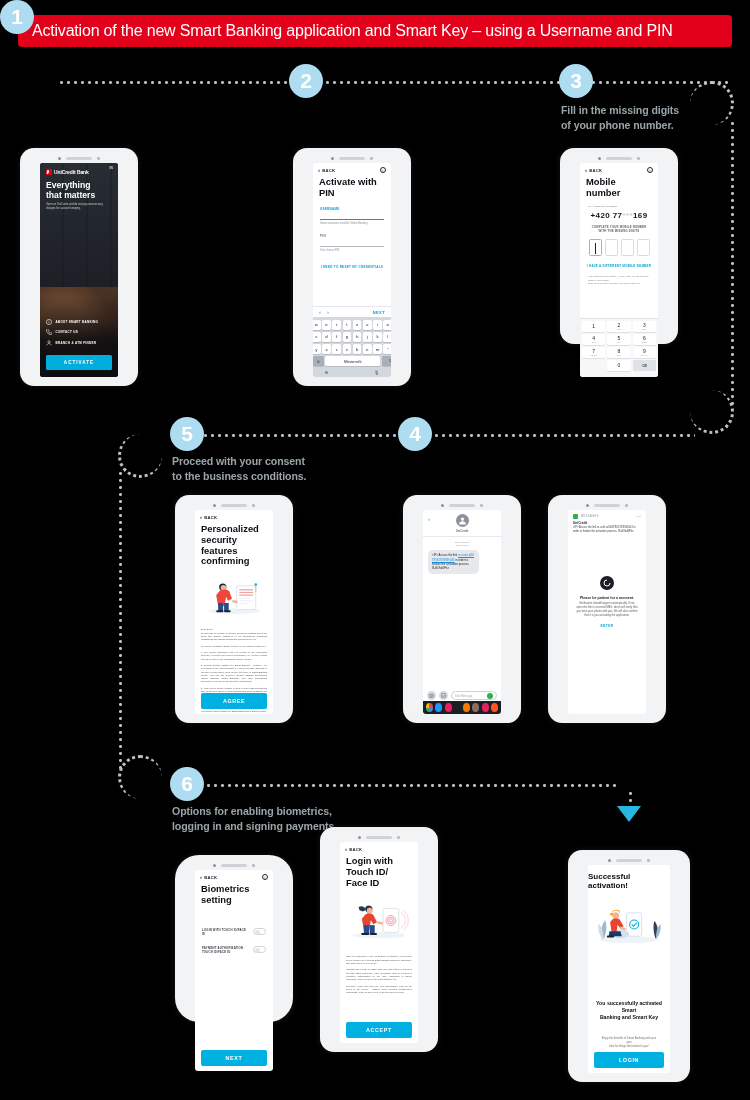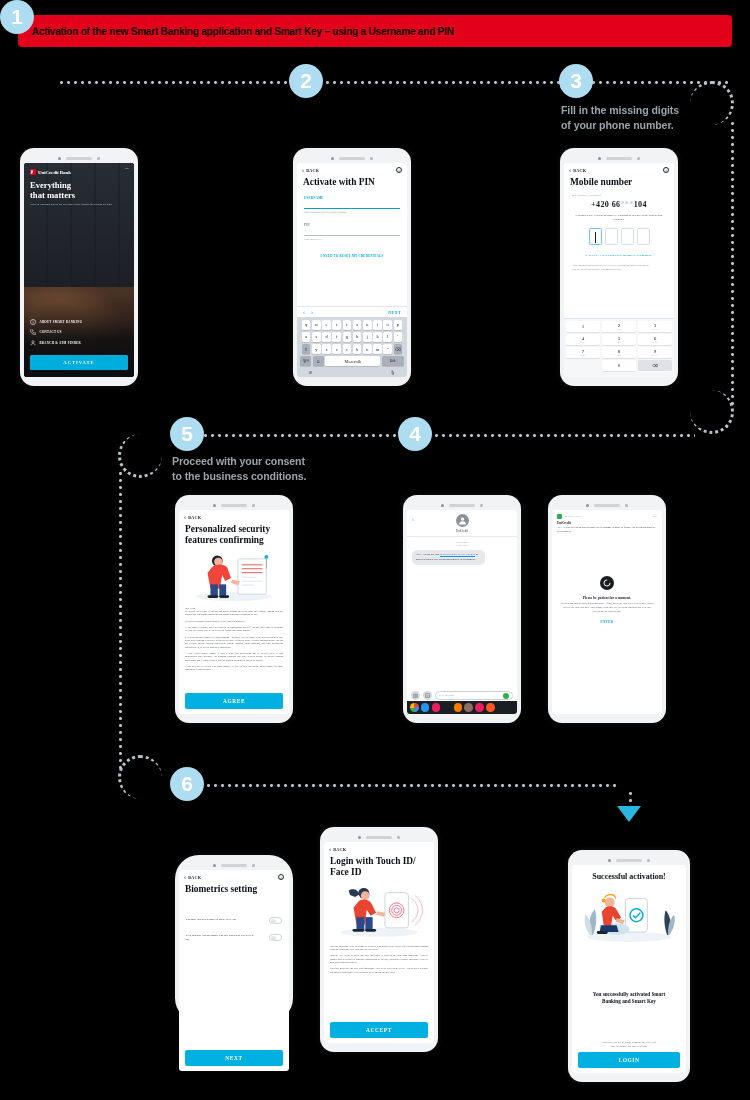--- a/index.html
+++ b/index.html
@@ -19,23 +19,23 @@
   .banner {
     position: absolute;
     left: 18px; top: 15px;
     width: 714px; height: 32px;
     background: #e2001a;
     border-radius: 4px;
     display: flex; align-items: center;
     padding-left: 14px;
   }
   .banner-title {
-    color: #000000;
-    font-size: 10px;
-    font-weight: bold;
+    color: #ffffff;
+    font-size: 16px;
+    font-weight: normal;
     letter-spacing: -0.2px;
     white-space: nowrap;
   }
 
   
   .step-badge {
     position: absolute;
     width: 34px; height: 34px;
     border-radius: 50%;
     background: #aedcf0;
@@ -87,24 +87,23 @@
     border-right: 12px solid transparent;
     border-top: 16px solid #29b6e0;
     z-index: 4;
   }
 
   
   .phone {
     position: absolute;
     background: #f2f3f5;
     border-radius: 14px;
-    padding: 6px 4px;
+    padding: 6px 20px;
     box-shadow: 0 0 6px rgba(255,255,255,0.08);
     z-index: 3;
-    font-family: Liberation Serif, serif;
   }
   .phone-top {
     height: 9px;
     display: flex; align-items: center; justify-content: center;
     gap: 5px;
   }
   .cam { width: 3px; height: 3px; border-radius: 50%; background: #8d9298; }
   .speaker { width: 26px; height: 2.5px; border-radius: 2px; background: #cfd3d8; }
   .sensor { width: 2.5px; height: 2.5px; border-radius: 50%; background: #b7bcc2; }
   .screen {
@@ -277,21 +276,21 @@
   .wait-body { text-align: center; font-size: 2.7px; color: #555b63; line-height: 1.5; margin-top: 2px; padding: 0 8px; }
   .wait-link { text-align: center; color: #00a0d2; font-size: 3.1px; font-weight: bold; letter-spacing: .5px; margin-top: 6px; }
 
   
   .bio-row { display: flex; align-items: center; justify-content: space-between; padding: 0 7px; margin-top: 10px; }
   .bio-lab { font-size: 2.8px; color: #3c4149; font-weight: bold; letter-spacing: .2px; line-height: 1.45; width: 72%; }
   .toggle { width: 13px; height: 7px; border-radius: 4px; border: .7px solid #cdd2d8; background: #fff; position: relative; }
   .toggle::after { content: ""; position: absolute; left: .8px; top: .7px; width: 5px; height: 5px; border-radius: 50%; background: #e2e5e9; }
 
   
-  .succ-title { text-align: center; font-size: 8px; font-weight: bold; color: #0b0e14; padding-top: 7px; }
+  .succ-title { font-size: 8px; font-weight: bold; color: #0b0e14; padding-top: 7px; }
   .succ-mid { text-align: center; font-size: 5.2px; font-weight: bold; color: #0b0e14; line-height: 1.35; padding: 0 8px; }
   .succ-foot { text-align: center; font-size: 2.7px; color: #6b7179; line-height: 1.5; padding: 0 12px; }
 </style>
 </head>
 <body>
 
 <div id="page">
 
   <div class="banner">
     <div class="banner-title">Activation of the new Smart Banking application and Smart Key – using a Username and PIN</div>
@@ -331,20 +330,22 @@
       <span>4</span>
     </div>
 
   <div class="dots dots-h" style="left:198px; top:784px; width:420px;"></div>
   <div class="dots dots-v" style="left:629px; top:790px; height:20px;"></div>
   <div class="arrow-down" style="left:617px; top:806px;"></div>
 
   <div class="step-badge" style="left:170px; top:767px;">
       <span>6</span>
     </div>
+  <div class="step-title" style="left:172px; top:804px; width:300px;">Options for enabling biometrics,
+logging in and signing payments.</div>
 
   <div class="phone" style="left:20px; top:148px; width:118px; height:238px;">
     <div class="phone-top">
       <span class="cam"></span>
       <span class="speaker"></span>
       <span class="sensor"></span>
     </div>
     <div class="screen" style="height:214px;">
       <div class="p1screen">
         <div class="p1-hero"></div>
@@ -481,39 +482,39 @@
           <div class="kbnav">
             <span class="kb-dot">⊕</span>
             <span class="kb-dot">🎙</span>
           </div>
         </div>
       </div>
     </div>
     <div class="phone-bottom"></div>
   </div>
 
-  <div class="phone" style="left:560px; top:148px; width:118px; height:238px;">
+  <div class="phone" style="left:560px; top:148px; width:118px; height:196px;">
     <div class="phone-top">
       <span class="cam"></span>
       <span class="speaker"></span>
       <span class="sensor"></span>
     </div>
     <div class="screen" style="height:214px;">
       <div class="appbar">
         <span class="back">
           <span class="back-chev">‹</span>
           <span>BACK</span>
         </span>
         <span class="info-icon">i</span>
       </div>
       <div class="scr-title">Mobile number</div>
 
       <div class="micro-label" style="padding:6px 8px 0; font-size:2.5px;">MY MOBILE NUMBER</div>
       <div class="num-big">
-        <span>+420 66</span><span class="masked">***</span><span>104</span>
+        <span>+420 77</span><span class="masked">***</span><span>169</span>
       </div>
       <div class="cap-center">COMPLETE YOUR MOBILE NUMBER WITH THE MISSING DIGITS</div>
 
       <div class="digit-row">
         <span class="digit-box active"></span>
         <span class="digit-box"></span>
         <span class="digit-box"></span>
         <span class="digit-box"></span>
       </div>
 

